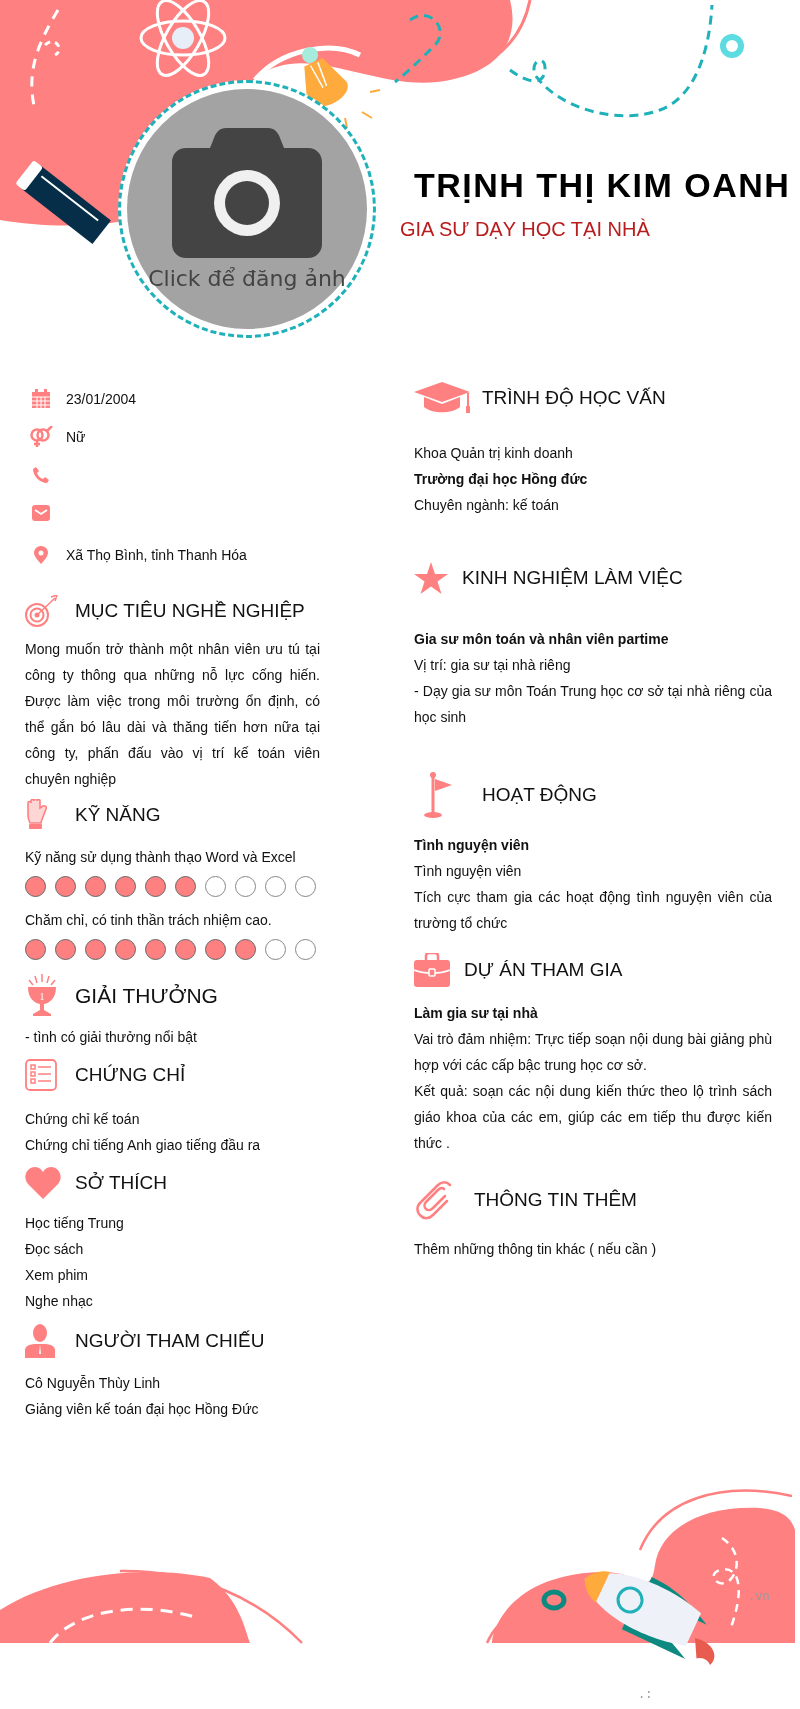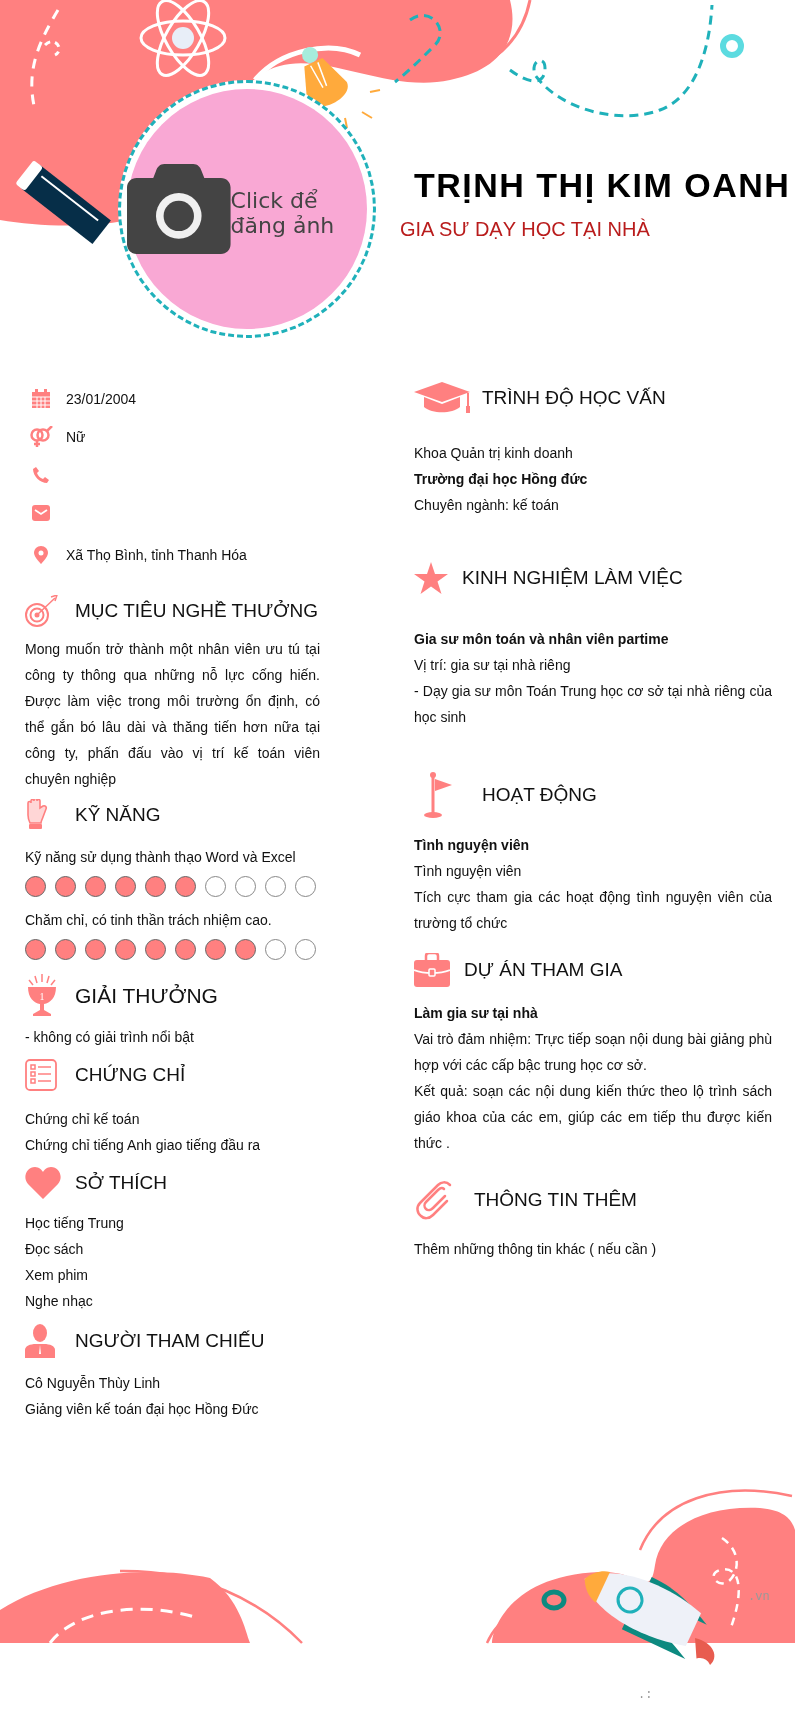--- a/index.html
+++ b/index.html
@@ -8,22 +8,22 @@
   .page { position: relative; width: 800px; height: 1709px; background: #fff; }
 
   
   .deco { position: absolute; }
   .avatar {
     position: absolute; left: 118px; top: 80px; width: 258px; height: 258px;
     border-radius: 50%; border: 3px dashed #1fb1ba; padding: 6px; cursor: pointer;
     background: #fff;
   }
   .avatar-inner {
-    width: 100%; height: 100%; border-radius: 50%; background: #f9a8d4;
-    display: flex; flex-direction: row; align-items: center; justify-content: center;
+    width: 100%; height: 100%; border-radius: 50%; background: #a3a3a3;
+    display: flex; flex-direction: column; align-items: center; justify-content: center;
   }
   .avatar-label { font-family: "DejaVu Sans", sans-serif; font-size: 22px; color: #444; margin-top: 8px; }
 
   .name { position: absolute; left: 414px; top: 166px; font-size: 34px; font-weight: 700; letter-spacing: 1.5px; color: #000; white-space: nowrap; }
   .jobtitle { position: absolute; left: 400px; top: 218px; font-size: 20px; color: #b91c1c; }
 
   
   .left { position: absolute; left: 25px; top: 380px; width: 295px; }
   .info-row { display: flex; align-items: center; height: 38px; font-size: 14px; }
   .info-icon { width: 40px; display: flex; justify-content: center; align-items: center; margin-left: -4px; }
@@ -161,21 +161,21 @@
     <div class="sec-head" style="margin-top:18px">
       <span class="sec-icon">
         <svg width="34" height="32" viewBox="0 0 34 32">
             <circle cx="12" cy="20" r="11" stroke="#ff8080" stroke-width="2" fill="none"></circle>
             <circle cx="12" cy="20" r="6.5" stroke="#ff8080" stroke-width="2" fill="none"></circle>
             <circle cx="12" cy="20" r="2.5" fill="#ff8080"></circle>
             <line x1="12" y1="20" x2="30" y2="3" stroke="#ff8080" stroke-width="1.5"></line>
             <path d="M26,2 L32,0 L30,6" stroke="#ff8080" stroke-width="1.5" fill="none"></path>
           </svg>
       </span>
-      <span class="sec-title">MỤC TIÊU NGHỀ THƯỞNG</span>
+      <span class="sec-title">MỤC TIÊU NGHỀ NGHIỆP</span>
     </div>
     <p class="para" style="margin-top:6px">Mong muốn trở thành một nhân viên ưu tú tại công ty thông qua những nỗ lực cống hiến. Được làm việc trong môi trường ổn định, có thể gắn bó lâu dài và thăng tiến hơn nữa tại công ty, phấn đấu vào vị trí  kế toán viên chuyên nghiệp</p>
 
     <div class="sec-head" style="margin-top:4px">
       <span class="sec-icon">
         <svg width="24" height="32" viewBox="0 0 24 32">
             <path d="M3,10 L3,4 C3,2 6,2 6,4 L6,2 C6,0 9,0 9,2 L9,1 C9,-1 12,-1 12,1 L12,2 C12,0 15,0 15,2 L15,9 L18,7 C20,6 22,8 21,10 L18,18 C17,21 16,22 16,24 L5,24 C4,22 3,20 3,16 Z" stroke="#ff8080" stroke-width="1.6" fill="#ffd6d6"></path>
             <rect x="4" y="25" width="13" height="5" rx="1" fill="#ff8080"></rect>
           </svg>
       </span>
@@ -217,21 +217,21 @@
               <line x1="17" y1="0" x2="17" y2="8"></line>
               <line x1="24" y1="2" x2="22" y2="9"></line>
               <line x1="30" y1="6" x2="26" y2="11"></line>
             </g>
             <path d="M3,13 L31,13 C31,24 25,29 19,30 L19,36 L26,40 L26,42 L8,42 L8,40 L15,36 L15,30 C9,29 3,24 3,13 Z" fill="#ff8080"></path>
             <text x="17" y="26" font-size="10" fill="#fff" text-anchor="middle" font-family="Liberation Serif, serif">1</text>
           </svg>
       </span>
       <span class="sec-title" style="font-size:21px">GIẢI THƯỞNG</span>
     </div>
-    <div class="line" style="margin-top:6px">- không có giải trình nổi bật</div>
+    <div class="line" style="margin-top:6px">- tình có giải thưởng nổi bật</div>
 
     <div class="sec-head" style="margin-top:6px">
       <span class="sec-icon">
         <svg width="32" height="32" viewBox="0 0 32 32">
             <rect x="1" y="1" width="30" height="30" rx="4" stroke="#ff8080" stroke-width="1.8" fill="none"></rect>
             <g stroke="#ff8080" stroke-width="1.5" fill="none">
               <rect x="6" y="6" width="4" height="4"></rect>
               <rect x="6" y="13" width="4" height="4"></rect>
               <rect x="6" y="20" width="4" height="4"></rect>
               <line x1="13" y1="8" x2="26" y2="8"></line>

